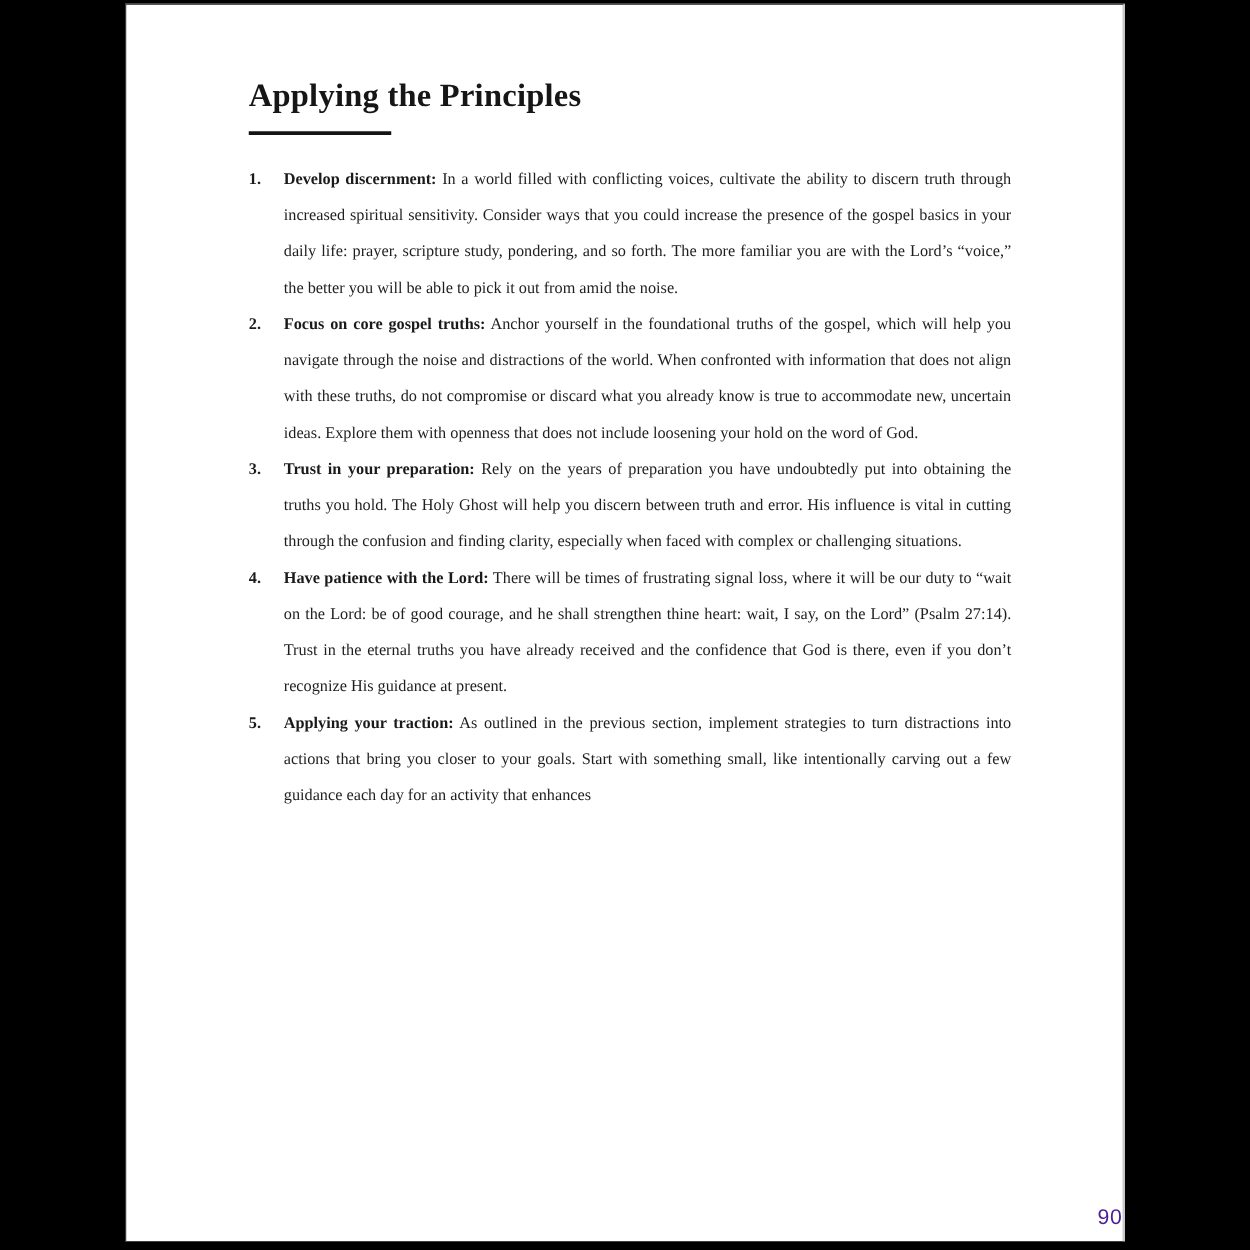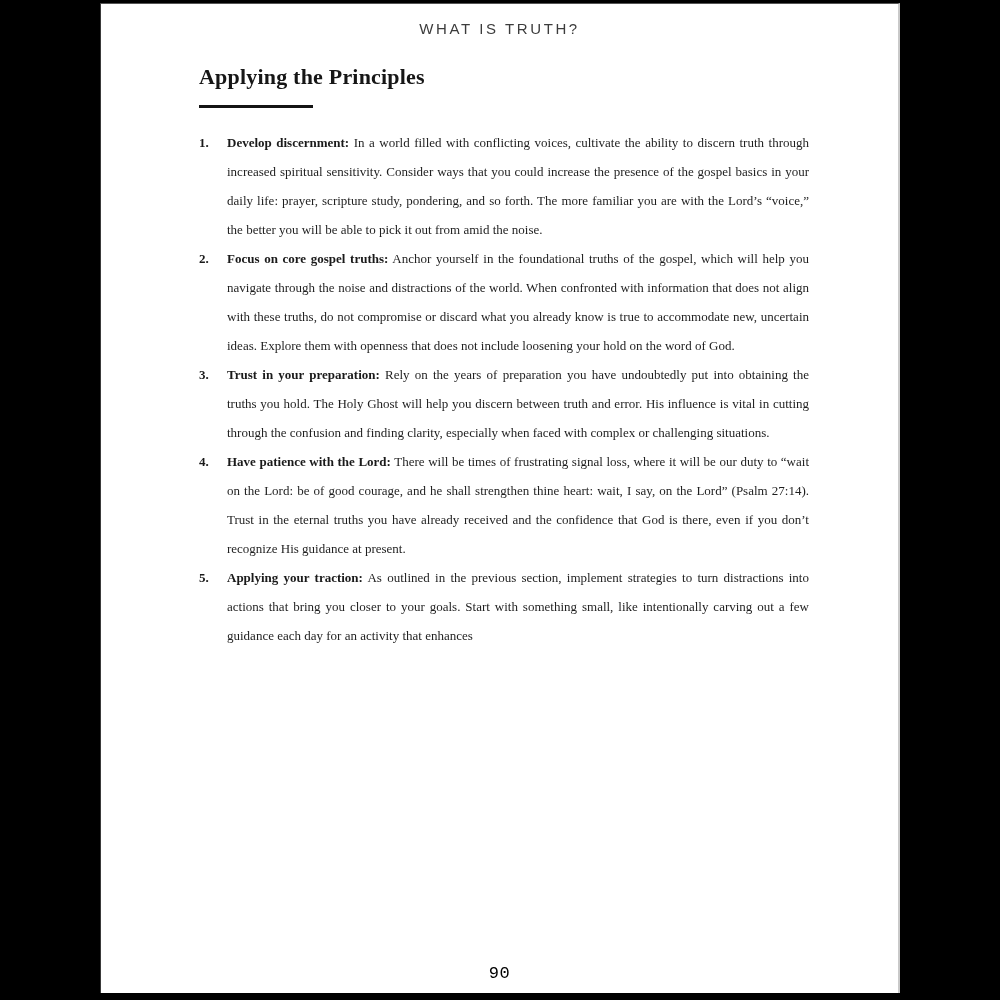--- a/index.html
+++ b/index.html
@@ -41,21 +41,21 @@
     letter-spacing: 2.6px;
     color: #3c3c3c;
   }
   .section-heading {
     position: absolute;
     top: 55px;
     left: 98px;
     margin: 0;
     font-family: "Liberation Serif", "DejaVu Serif", serif;
     font-weight: bold;
-    font-size: 22px;
+    font-size: 26px;
     line-height: 36px;
     color: #161616;
     letter-spacing: 0.2px;
   }
   .heading-rule {
     position: absolute;
     top: 101px;
     left: 98px;
     width: 114px;
     height: 3px;
@@ -85,35 +85,34 @@
   }
   .li-label {
     font-weight: bold;
     color: #1a1a1a;
   }
   .page-number {
     position: absolute;
     bottom: 9px;
     left: 0;
     width: 100%;
-    text-align: center;
-    font-family: Liberation Mono, monospace;
+    text-align: right;
+    font-family: Liberation Sans, sans-serif;
     font-size: 17px;
     line-height: 20px;
-    color: #000000;
+    color: #4c1d95;
     letter-spacing: 0.5px;
   }
 </style>
 </head>
 <body>
 
 <div class="surround">
   <div class="page">
 
-    <div class="running-header">WHAT IS TRUTH?</div>
 
     <h1 class="section-heading">Applying the Principles</h1>
 
     <div class="heading-rule"></div>
 
     <div class="content">
 
       <div class="li">
         <span class="li-num">1.</span><span class="li-label">Develop discernment:</span> <span class="li-text">In a world filled with conflicting voices, cultivate the ability to discern truth through increased spiritual sensitivity. Consider ways that you could increase the presence of the gospel basics in your daily life: prayer, scripture study, pondering, and so forth. The more familiar you are with the Lord’s “voice,” the better you will be able to pick it out from amid the noise.</span>
       </div>

